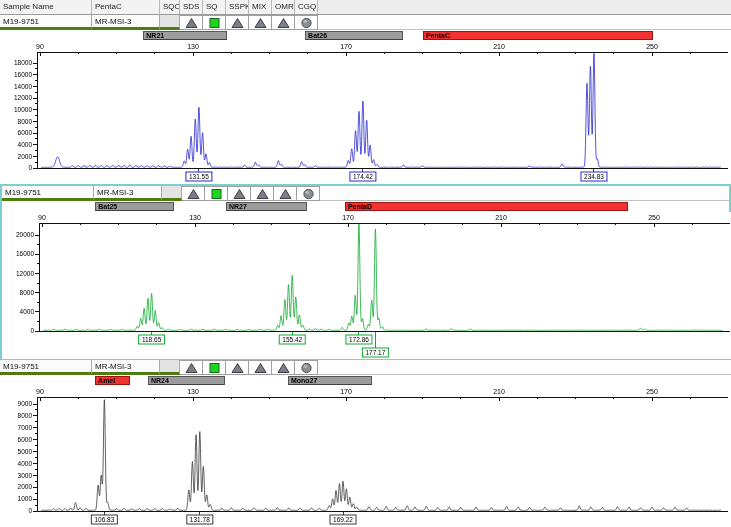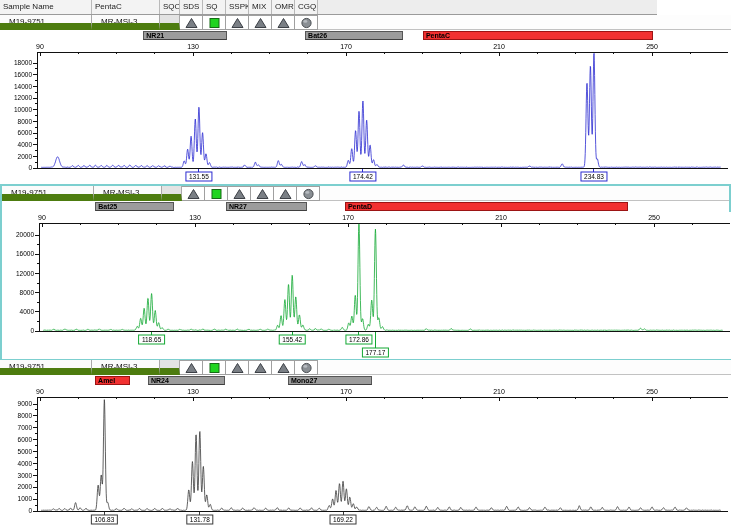--- a/index.html
+++ b/index.html
@@ -3,31 +3,31 @@
 <meta charset="utf-8">
 <style>
   html,body{margin:0;padding:0;}
   body{
     width:731px;height:527px;overflow:hidden;background:#ffffff;
     font-family:"Liberation Sans","DejaVu Sans",sans-serif;
     -webkit-font-smoothing:none;
   }
   #app{position:relative;width:731px;height:527px;background:#fff;}
   
-  .hdr{position:absolute;left:0;top:0;width:657px;height:14px;background:#f0abfc;
+  .hdr{position:absolute;left:0;top:0;width:731px;height:14px;background:#f0abfc;
        border-bottom:1px solid #9a9a9a;box-shadow:0 2px 0 #d6d6d6;display:flex;}
   .hcell{box-sizing:border-box;height:14px;line-height:13px;font-size:8px;color:#222;
          padding-left:3px;border-right:1px solid #b9b9b9;background:#f3f3f3;white-space:nowrap;overflow:hidden;}
   .w-name{width:92px}.w-panel{width:68px}.w-sm{width:20px}.w-flag{width:23px}
   .hfill{flex:1;background:#ededed;border-right:none;}
   
   .panel{position:absolute;left:0;width:731px;background:#fff;}
   .srow{position:relative;height:15px;background:#ececec;display:flex;}
   .scell{box-sizing:border-box;height:15px;line-height:14px;font-size:8px;color:#111;
-         padding-left:9px;border-right:1px solid #a9a9a9;border-bottom:7px solid #4d7c0f;
+         padding-left:3px;border-right:1px solid #a9a9a9;border-bottom:3px solid #4d7c0f;
          background:#fbfbfb;white-space:nowrap;overflow:hidden;}
   .scell.sm{background:#e3e3e3;}
   .flagcell{box-sizing:border-box;width:23px;height:15px;border:1px solid #a0a0a0;border-left:none;
             background:#fff;display:flex;align-items:center;justify-content:center;}
   .sfill{flex:1;background:#fdfdfd;border-bottom:1px solid #c2c2c2;}
   .barsrow{position:relative;height:11px;background:#fff;}
   .marker{position:absolute;top:1px;height:9px;box-sizing:border-box;font-size:7px;font-weight:bold;
           color:#000;line-height:8px;padding-left:2px;overflow:hidden;white-space:nowrap;}
   .marker.gray{background:#9c9c9c;border:1px solid #565656;border-bottom-color:#3f3f3f;}
   .marker.red{background:#f23131;border:1px solid #9c1414;}

